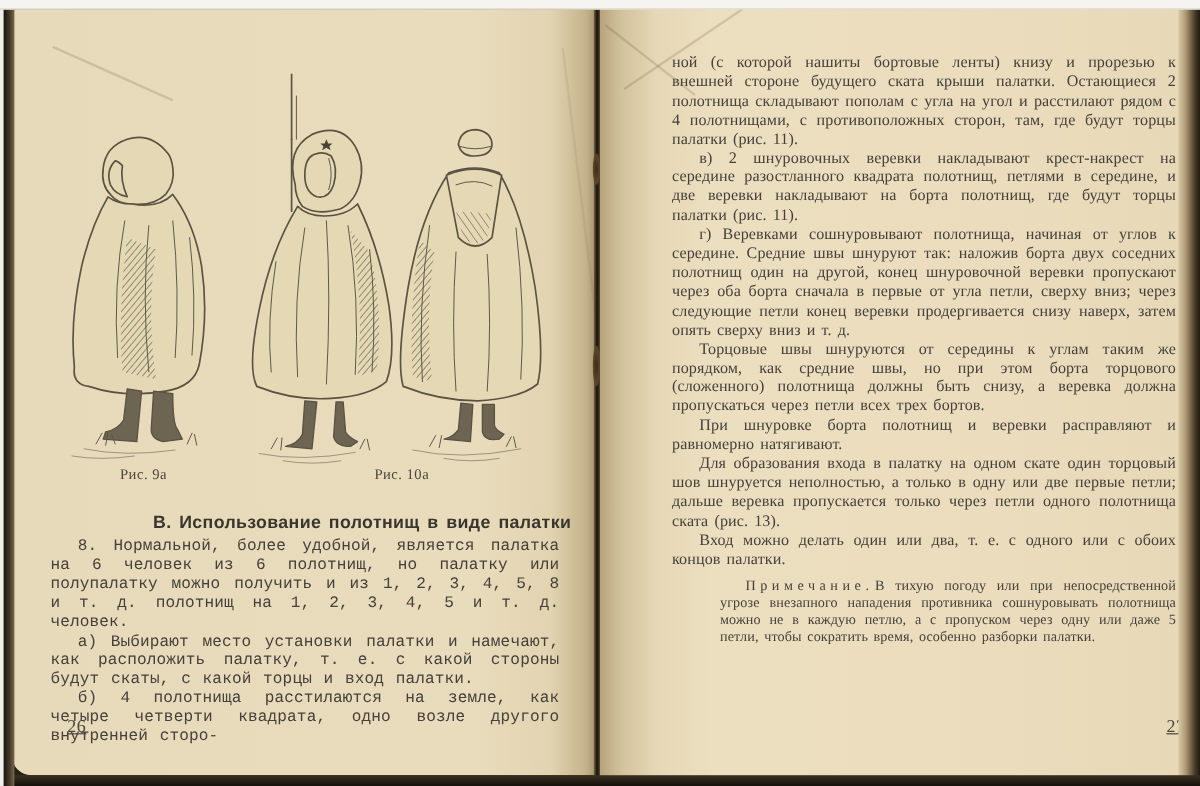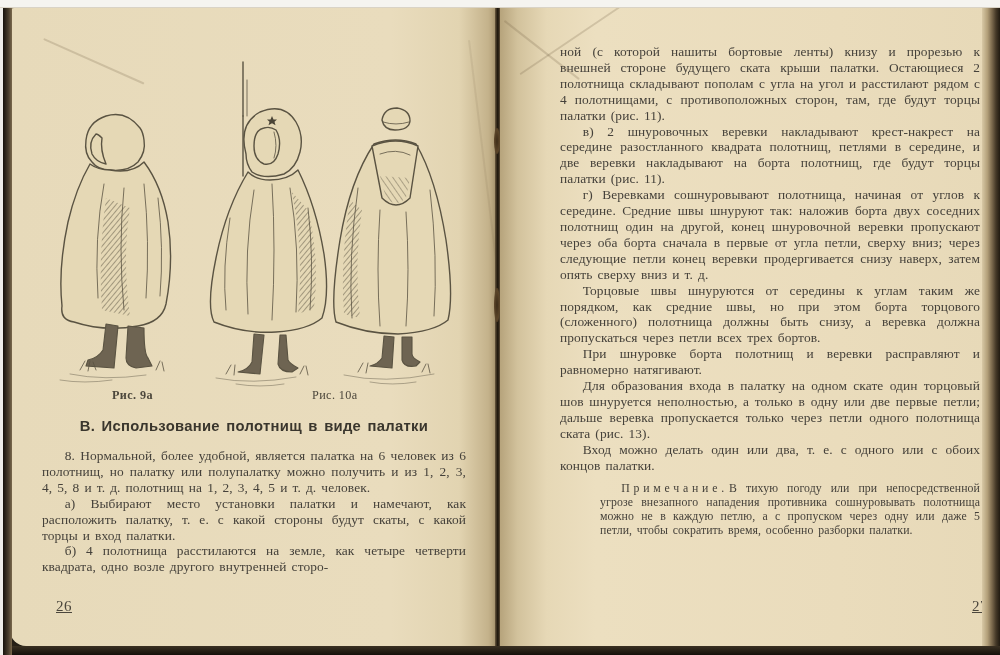--- a/index.html
+++ b/index.html
@@ -36,37 +36,37 @@
   .cr1{left:505px;top:20px;width:95px;transform:rotate(38deg);transform-origin:left top;}
   .cr2{left:620px;top:8px;width:120px;transform:rotate(146deg);transform-origin:left top;}
   .cr3{left:34px;top:30px;width:110px;transform:rotate(24deg);transform-origin:left top;}
   .cr4{left:470px;top:40px;width:230px;transform:rotate(83deg);transform-origin:left top;opacity:.5;}
 
   
   .text-block{position:absolute;color:#45413a;font-size:13.4px;line-height:15.9px;
               text-align:justify;word-spacing:1.6px;letter-spacing:.1px;}
   .text-block p{margin:0;text-indent:1.7em;}
   p.cont{text-indent:0;}
-  .tb-left{left:32px;top:440px;width:424px;}
+  .tb-left{left:32px;top:440px;width:424px;font-family:Liberation Mono, monospace;}
   .tb-right{left:62px;top:38px;width:420px;}
-  .heading{position:absolute;left:32px;top:410px;width:424px;margin:0;text-align:center;
+  .heading{position:absolute;left:32px;top:410px;width:424px;margin:10px;text-align:right;
            font-family:"Liberation Sans","DejaVu Sans",sans-serif;font-size:14.8px;
            font-weight:700;color:#3a362d;letter-spacing:.3px;word-spacing:2px;}
   .note{margin:9px 0 0 40px !important;width:380px;font-size:11.8px;line-height:13.9px;
         text-indent:1.8em !important;}
   .note-label{letter-spacing:.32em;margin-right:.1em;margin-top:20px;}
   .pagenum{position:absolute;font-size:15px;color:#4b463c;letter-spacing:.5px;text-decoration:underline;}
   .pn-left{left:46px;top:590px;}
   .pn-right{left:446px;top:592px;margin-left:28px;}
 
   
   .illustration{position:absolute;left:30px;top:50px;width:436px;height:330px;}
   .captions{position:absolute;left:30px;top:380px;width:436px;height:18px;}
   .cap{position:absolute;font-size:12.2px;color:#4c473c;letter-spacing:.4px;}
-  .cap1{left:72px;font-weight:bold;}
+  .cap1{left:60px;}
   .cap2{left:272px;text-align:center;}
   .fig path,.fig line,.fig polyline{stroke:#5a5342;fill:none;stroke-width:1.4;
         stroke-linecap:round;stroke-linejoin:round;}
   .fig .body{fill:#e5d8b5;}
   .fig .dark{fill:#6e6452;stroke-width:1.1;}
   .fig .shade{fill:url(#hatch);stroke:none;opacity:.7;}
   .fig .shade2{fill:url(#hatch2);stroke:none;opacity:.6;}
   .fig .thin{stroke-width:.8;}
   .fig .ground{stroke-width:.8;opacity:.55;}
 </style>

